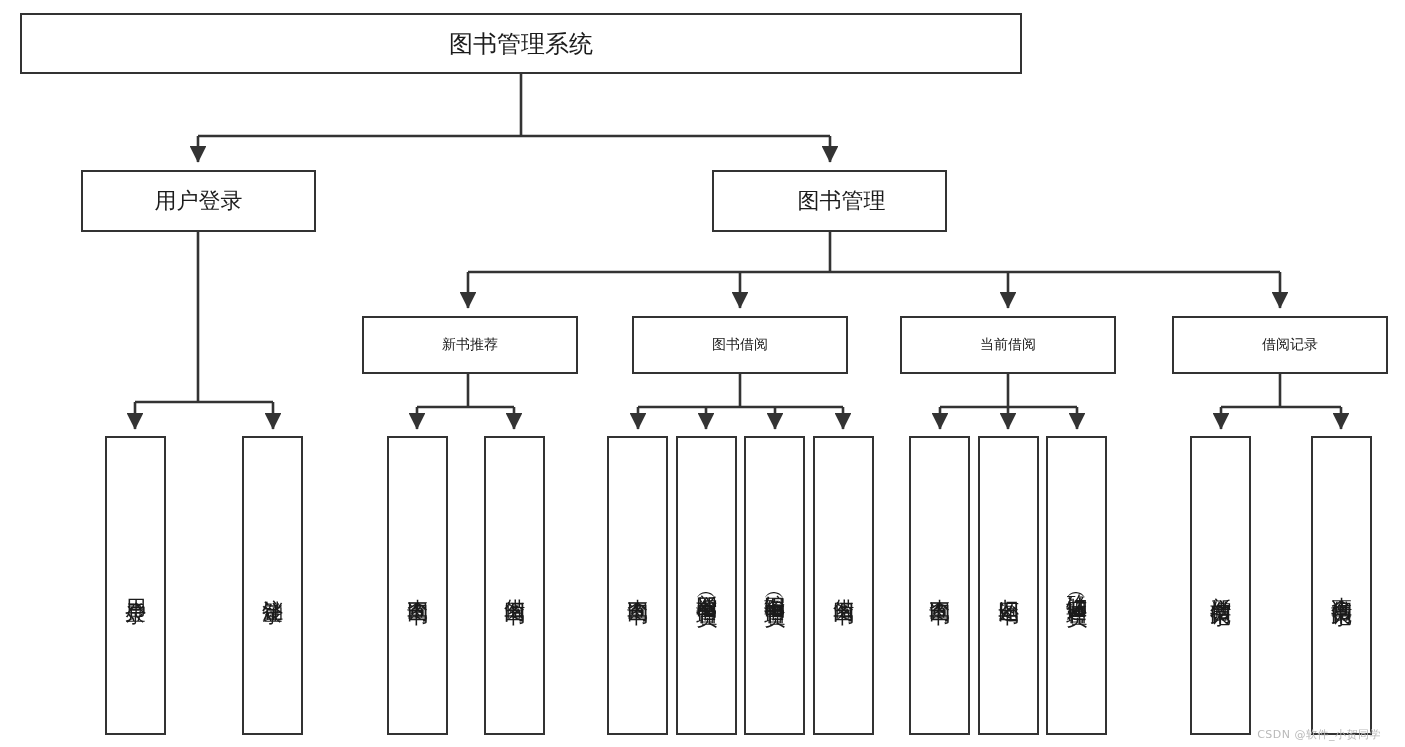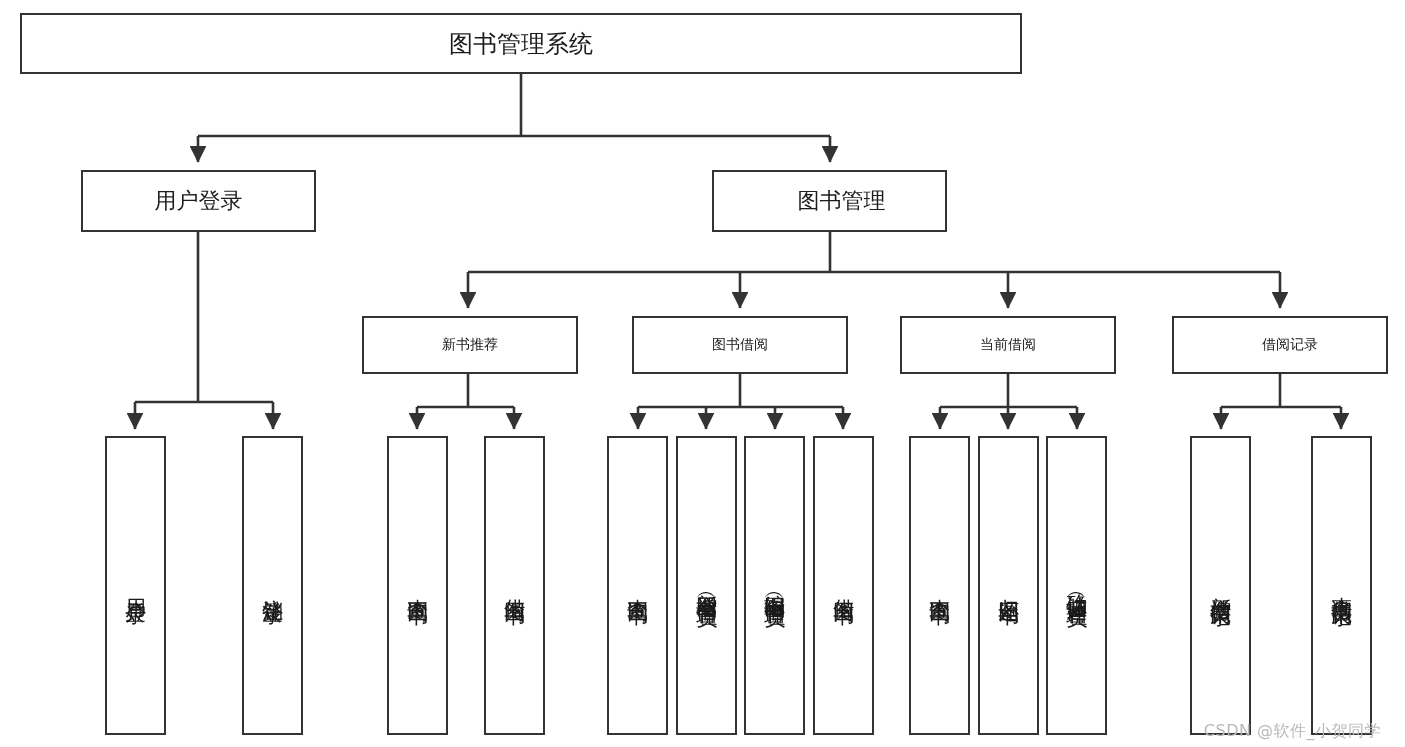--- a/index.html
+++ b/index.html
@@ -55,21 +55,21 @@
     letter-spacing: 2px;
     white-space: nowrap;
     text-align: center;
   }
 
   
   #watermark {
     position: absolute;
     right: 10px;
     bottom: 5px;
-    font-size: 16px;
+    font-size: 11px;
     color: #b9b9b9;
     white-space: nowrap;
     letter-spacing: 0.5px;
     pointer-events: none;
   }
 </style>
 </head>
 <body>
 
 <div id="diagram-root">

